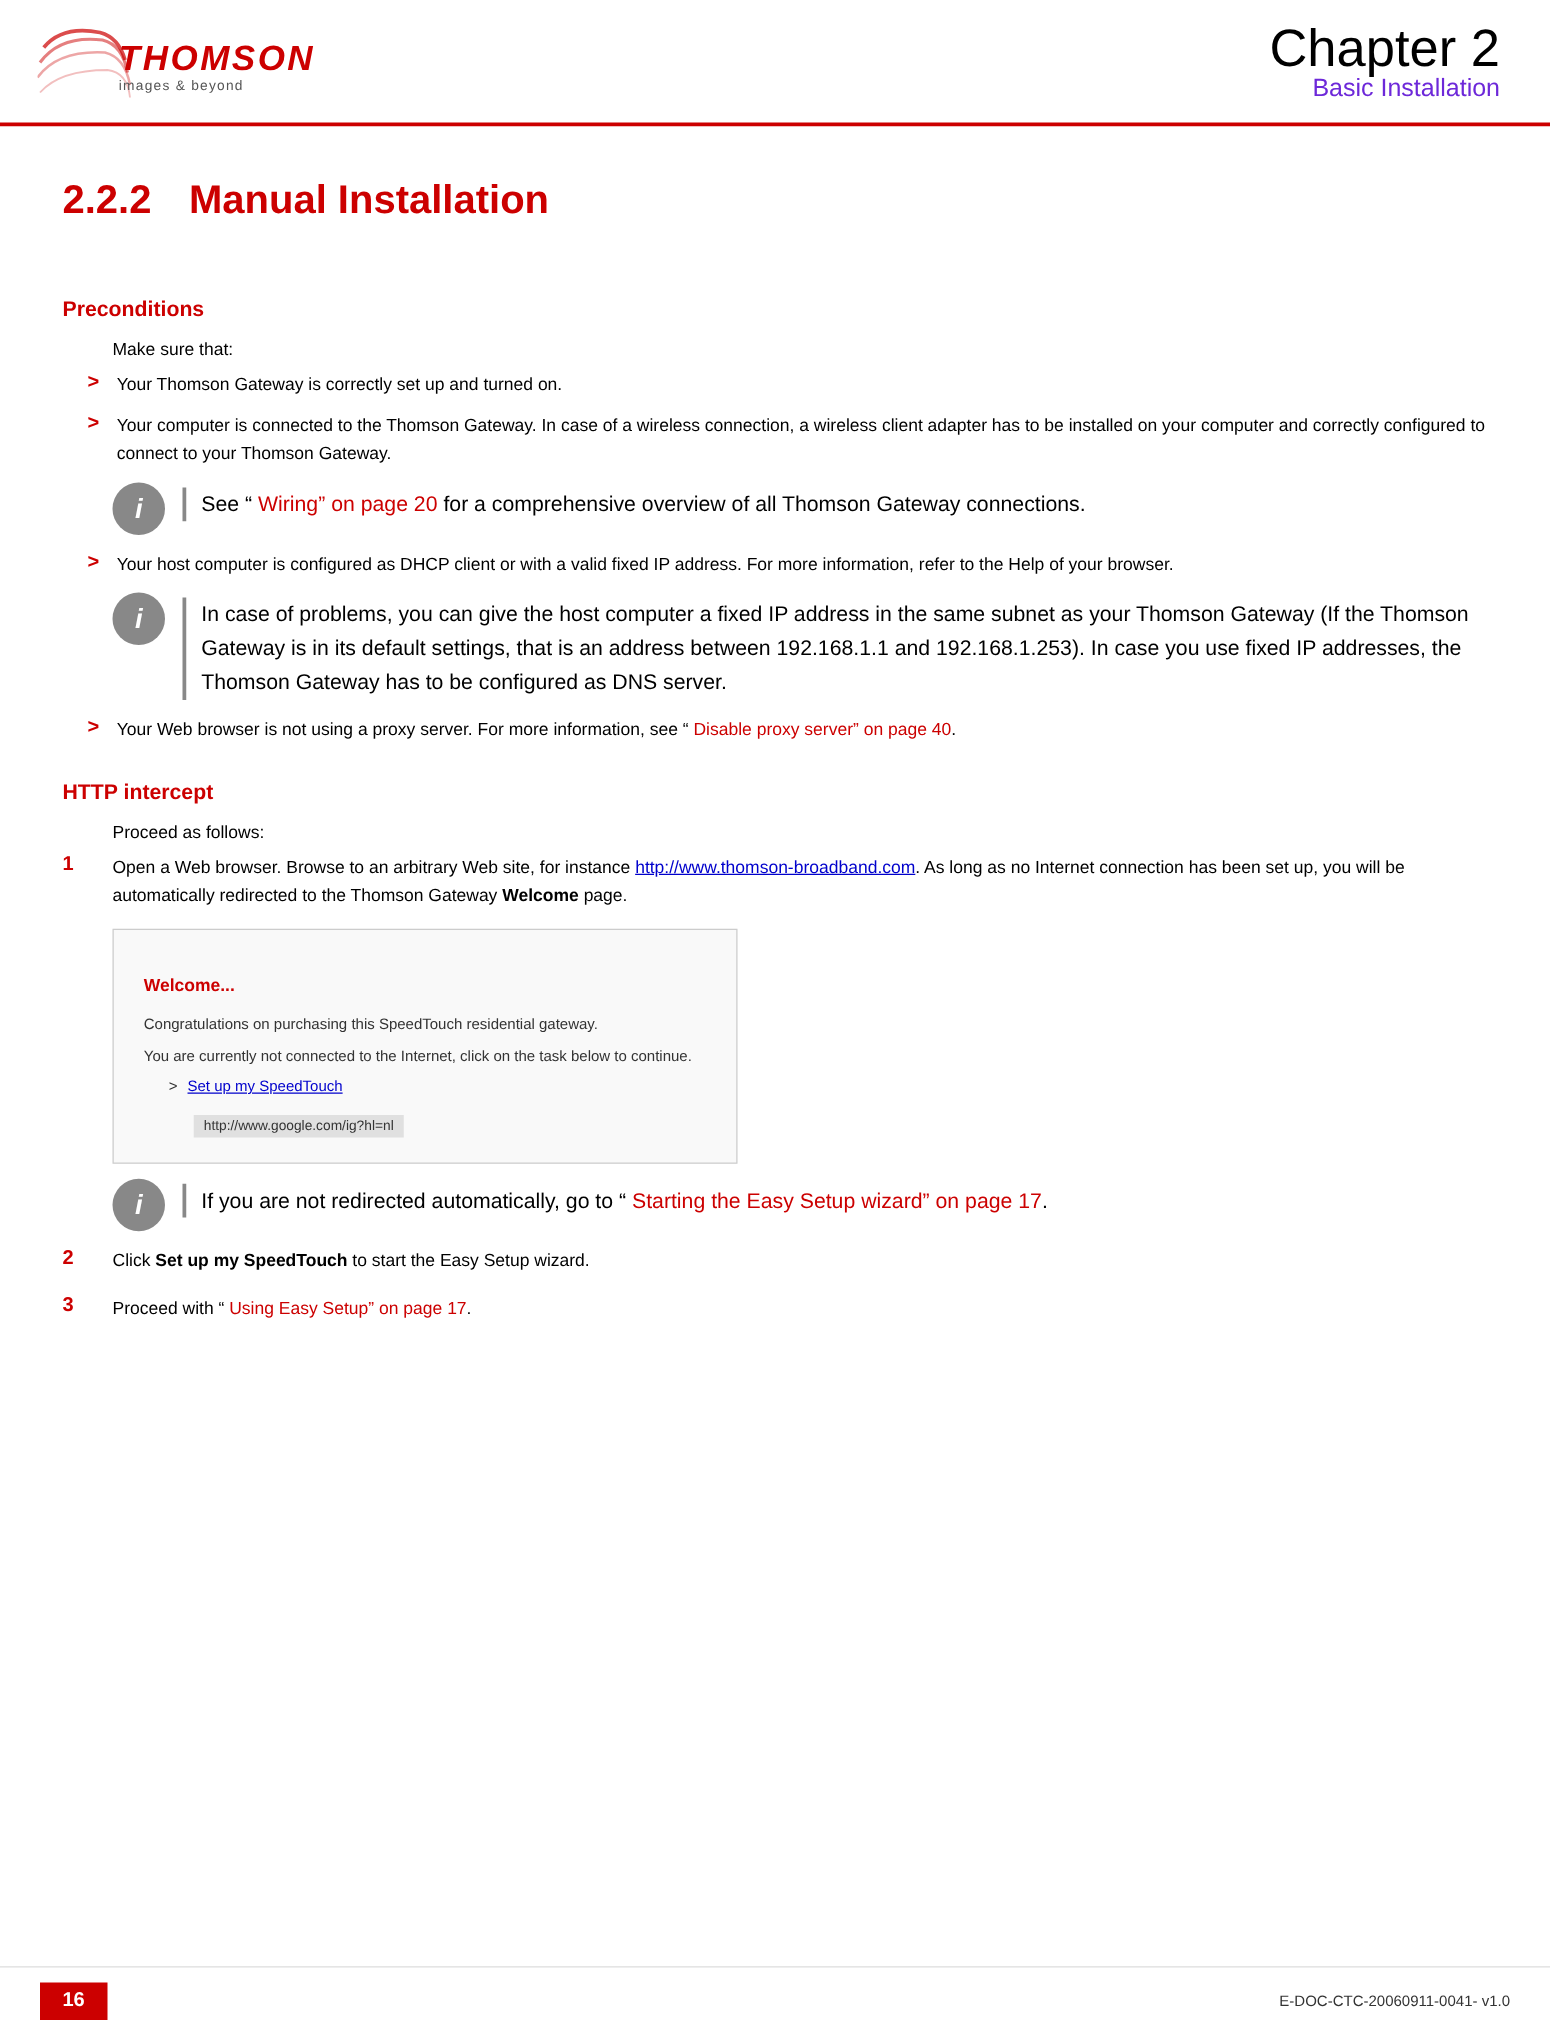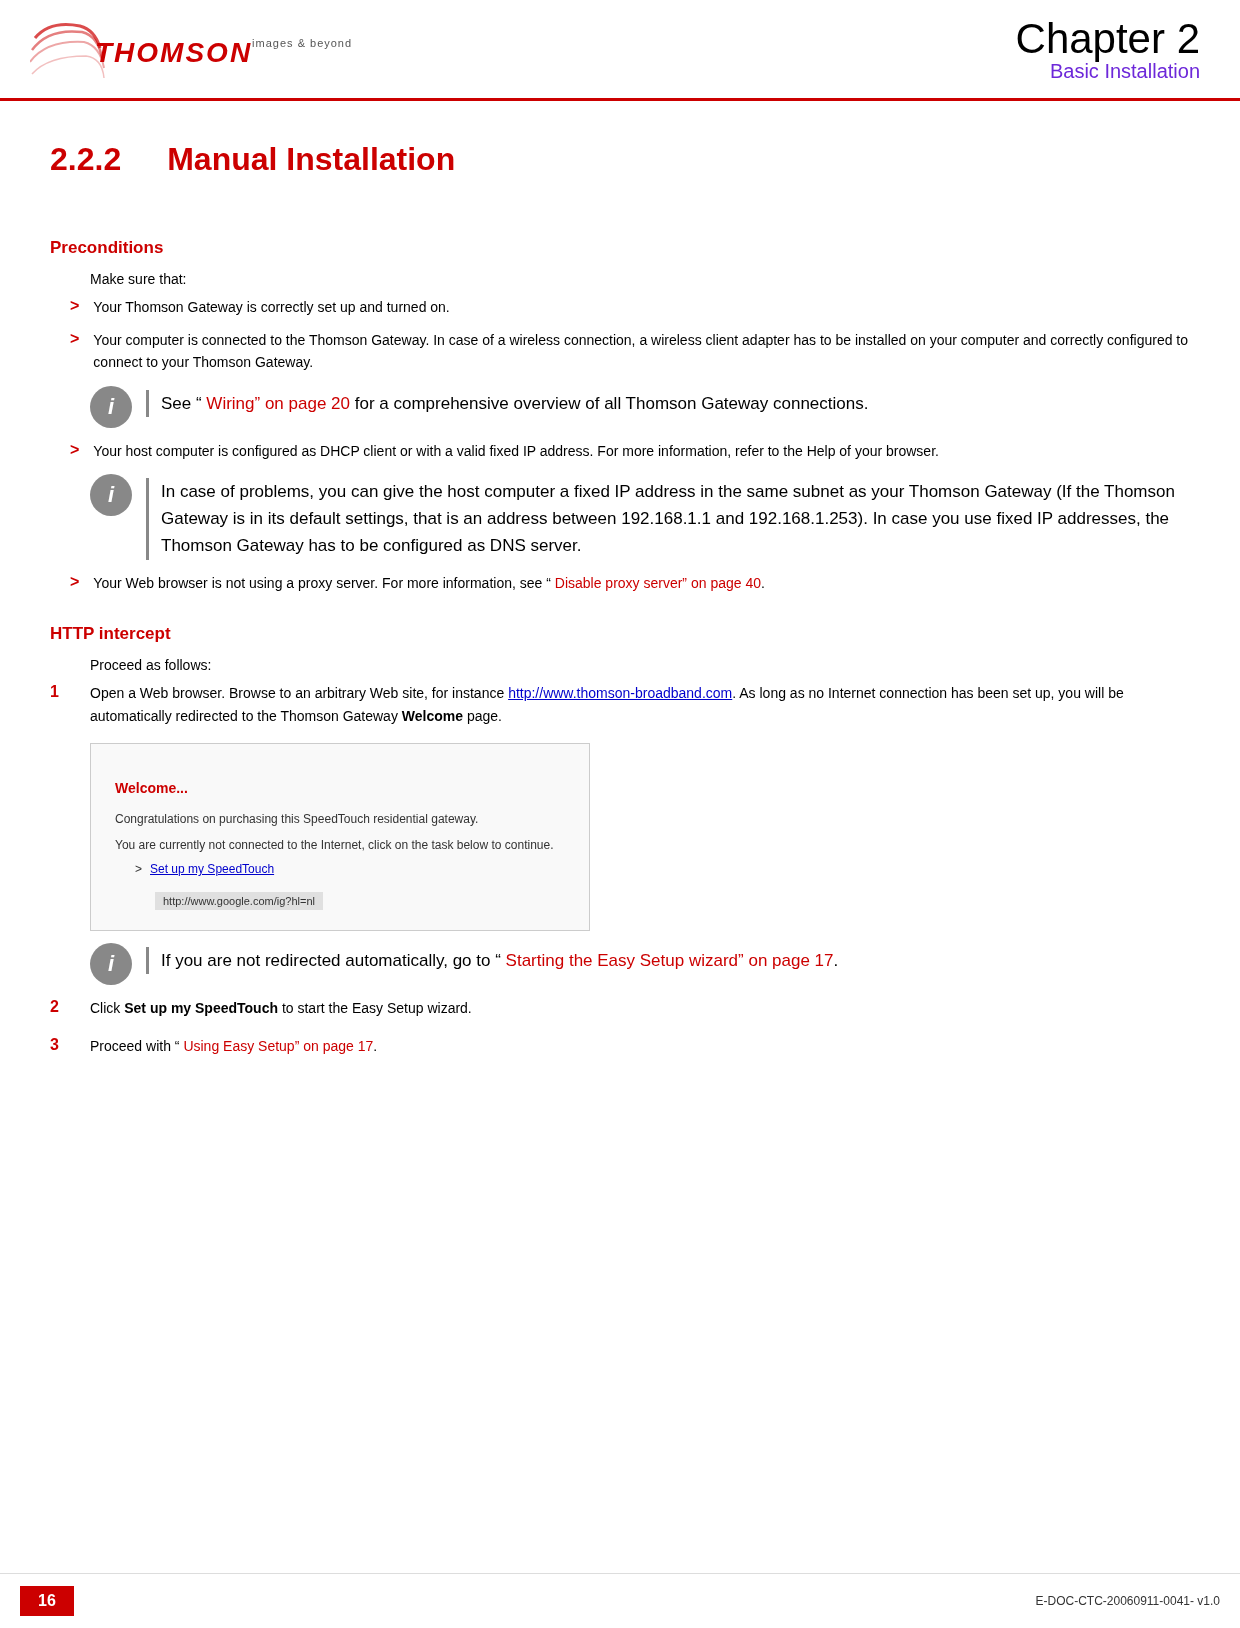--- a/index.html
+++ b/index.html
@@ -218,21 +218,21 @@
 
     
     .footer {
       position: absolute;
       bottom: 0;
       left: 0;
       right: 0;
       display: flex;
       justify-content: space-between;
       align-items: center;
-      padding: 12px 20px;
+      padding: 12px 32px;
       border-top: 1px solid #ddd;
     }
 
     .footer-page {
       background: #cc0000;
       color: white;
       font-size: 16px;
       font-weight: 700;
       padding: 6px 18px;
       min-width: 50px;
@@ -259,34 +259,34 @@
   <div class="logo-wrapper">
     <svg width="75" height="70" viewBox="0 0 75 70">
 
       <ellipse cx="38" cy="35" rx="34" ry="34" fill="none" stroke="#cc0000" stroke-width="0"></ellipse>
 
       <path d="M5,20 Q20,2 50,8 Q65,12 70,30" fill="none" stroke="#cc0000" stroke-width="3" opacity="0.7"></path>
       <path d="M2,32 Q18,10 52,14 Q68,18 72,40" fill="none" stroke="#cc0000" stroke-width="2.5" opacity="0.5"></path>
       <path d="M0,44 Q16,22 54,24 Q70,28 74,50" fill="none" stroke="#cc0000" stroke-width="2" opacity="0.35"></path>
       <path d="M2,56 Q18,38 56,38 Q72,40 74,60" fill="none" stroke="#cc0000" stroke-width="1.5" opacity="0.25"></path>
     </svg>
-    <div style="display:flex;flex-direction:row;justify-content:center;margin-left:-10px;">
+    <div style="display:flex;flex-direction:column;justify-content:center;margin-left:-10px;">
       <div style="font-size:28px;font-weight:900;color:#cc0000;font-style:italic;letter-spacing:2px;">THOMSON</div>
       <div style="font-size:11px;color:#555;letter-spacing:1px;">images &amp; beyond</div>
     </div>
   </div>
   <div class="chapter-area">
     <div class="chapter-label">Chapter 2</div>
     <div class="chapter-subtitle">Basic Installation</div>
   </div>
 </div>
 
 <div class="main-content">
 
-  <div style="display:flex;align-items:baseline;margin-bottom:30px;margin-top:10px;gap:16px;">
+  <div style="display:flex;align-items:baseline;margin-bottom:30px;margin-top:10px;">
     <span class="section-number">2.2.2</span>
     <span class="section-title-red">Manual Installation</span>
   </div>
 
 
   <div class="preconditions-section">
     <div class="subsection-heading">Preconditions</div>
     <div class="body-text indented">Make sure that:</div>
 
     <div class="bullet-item">

